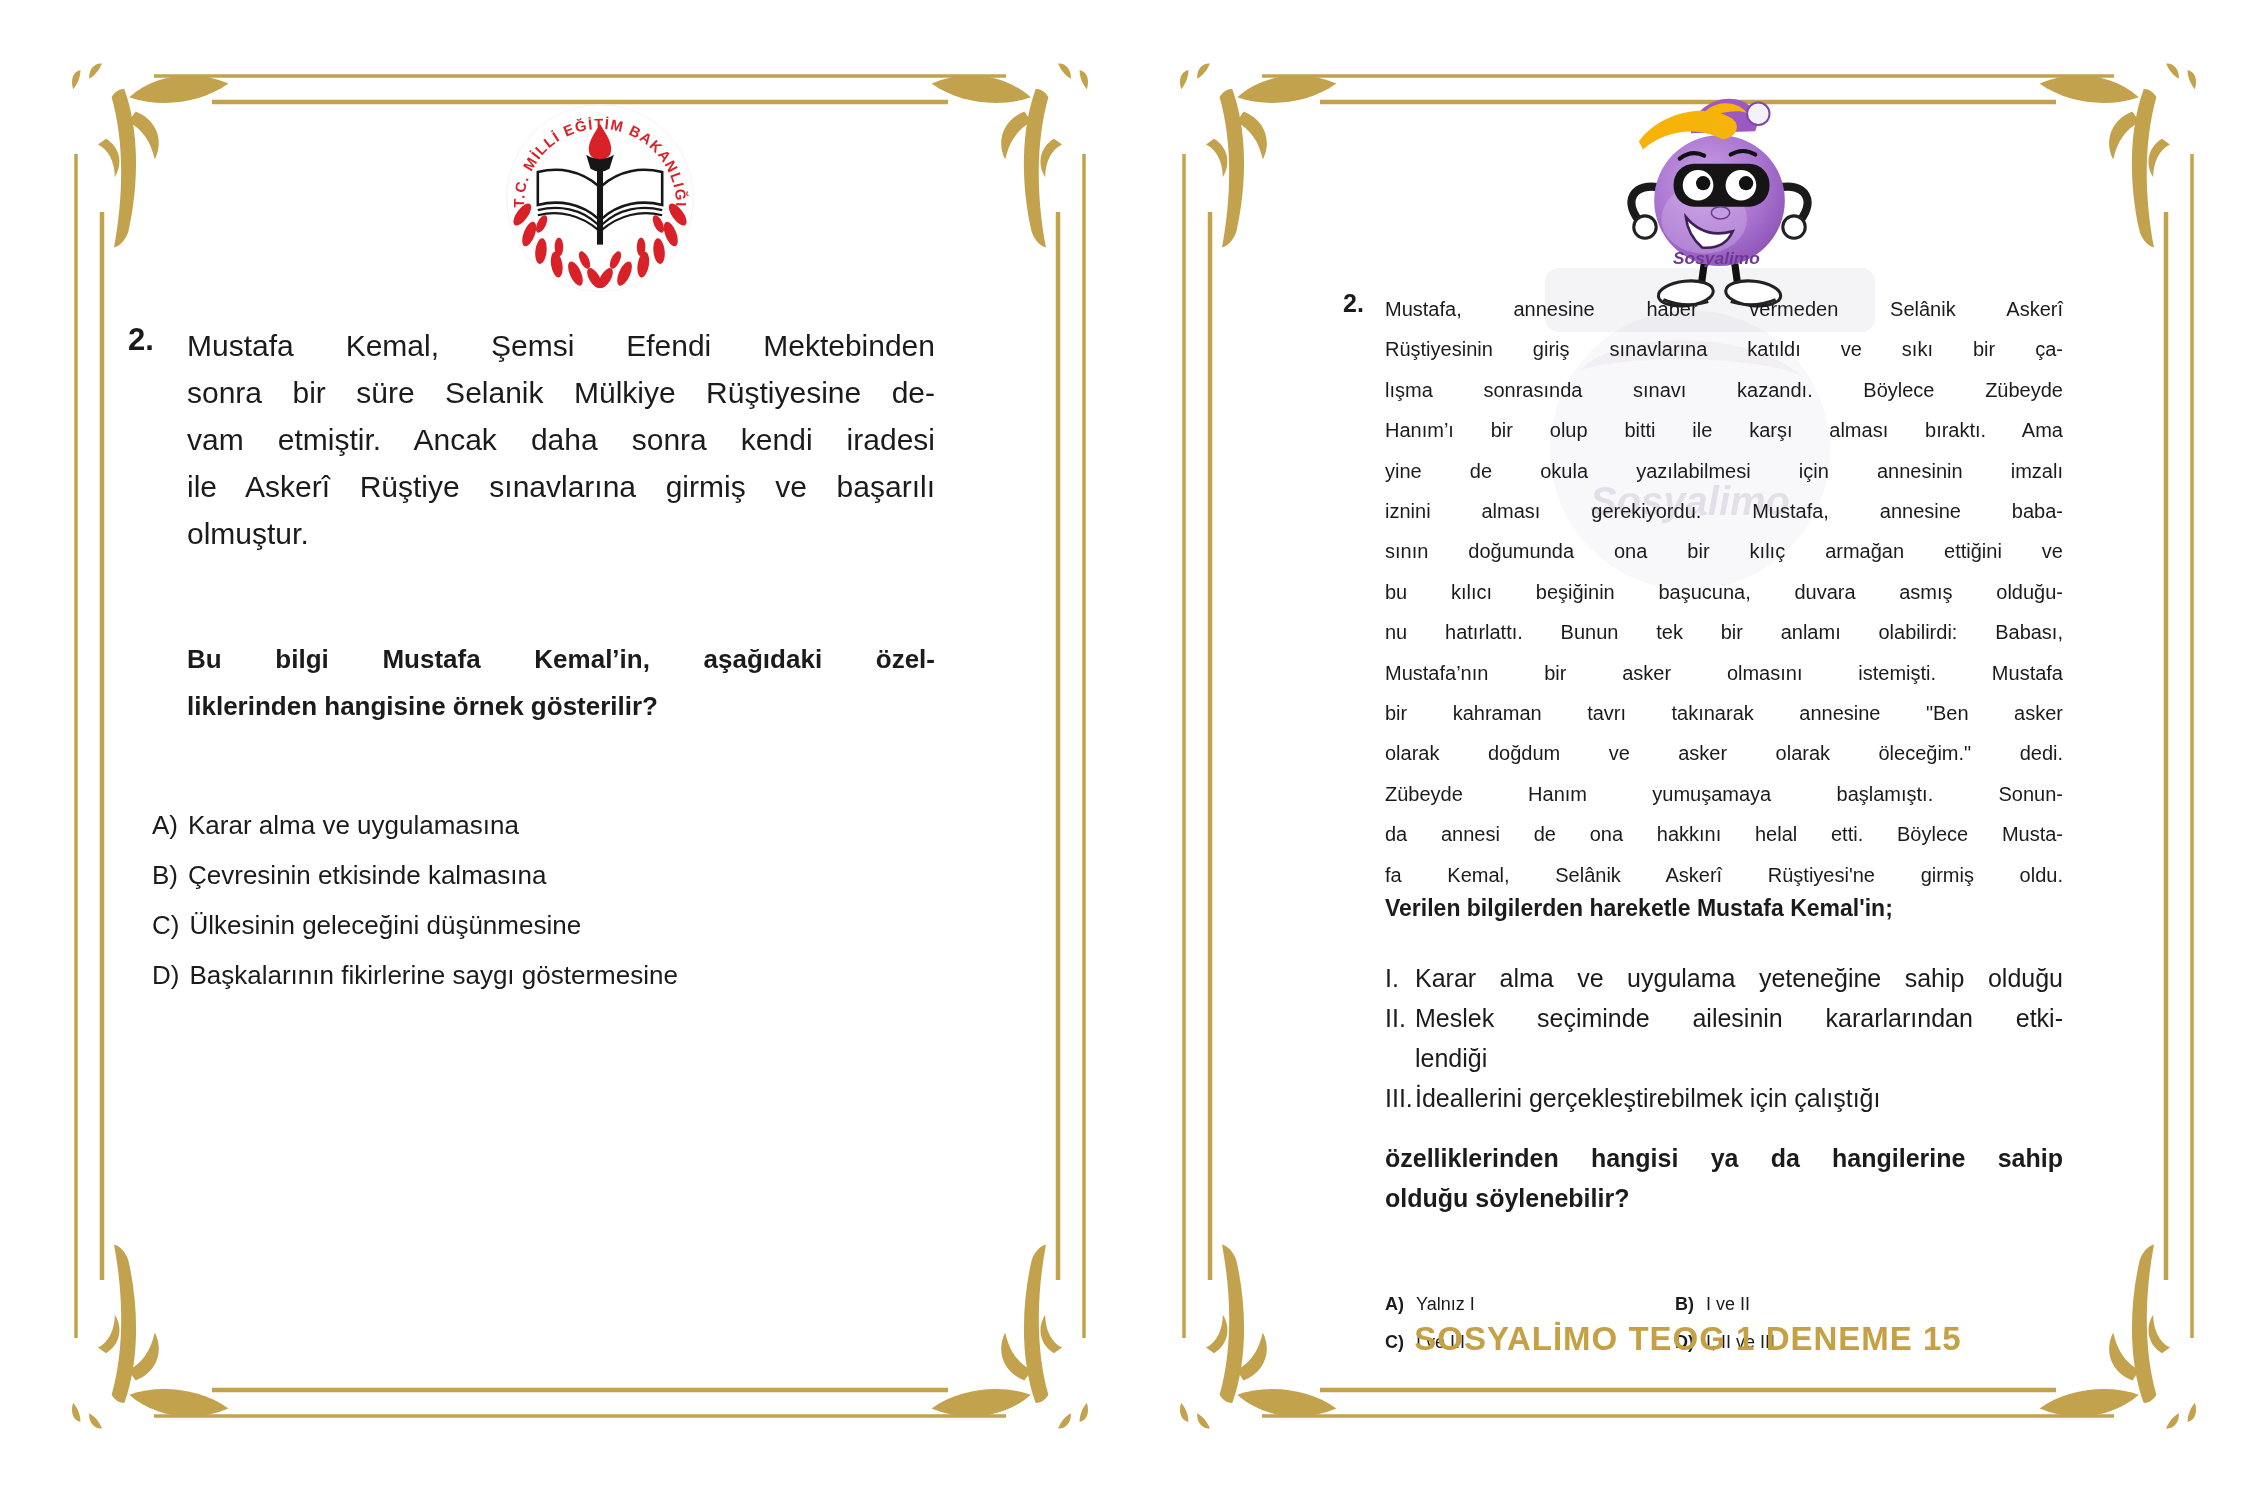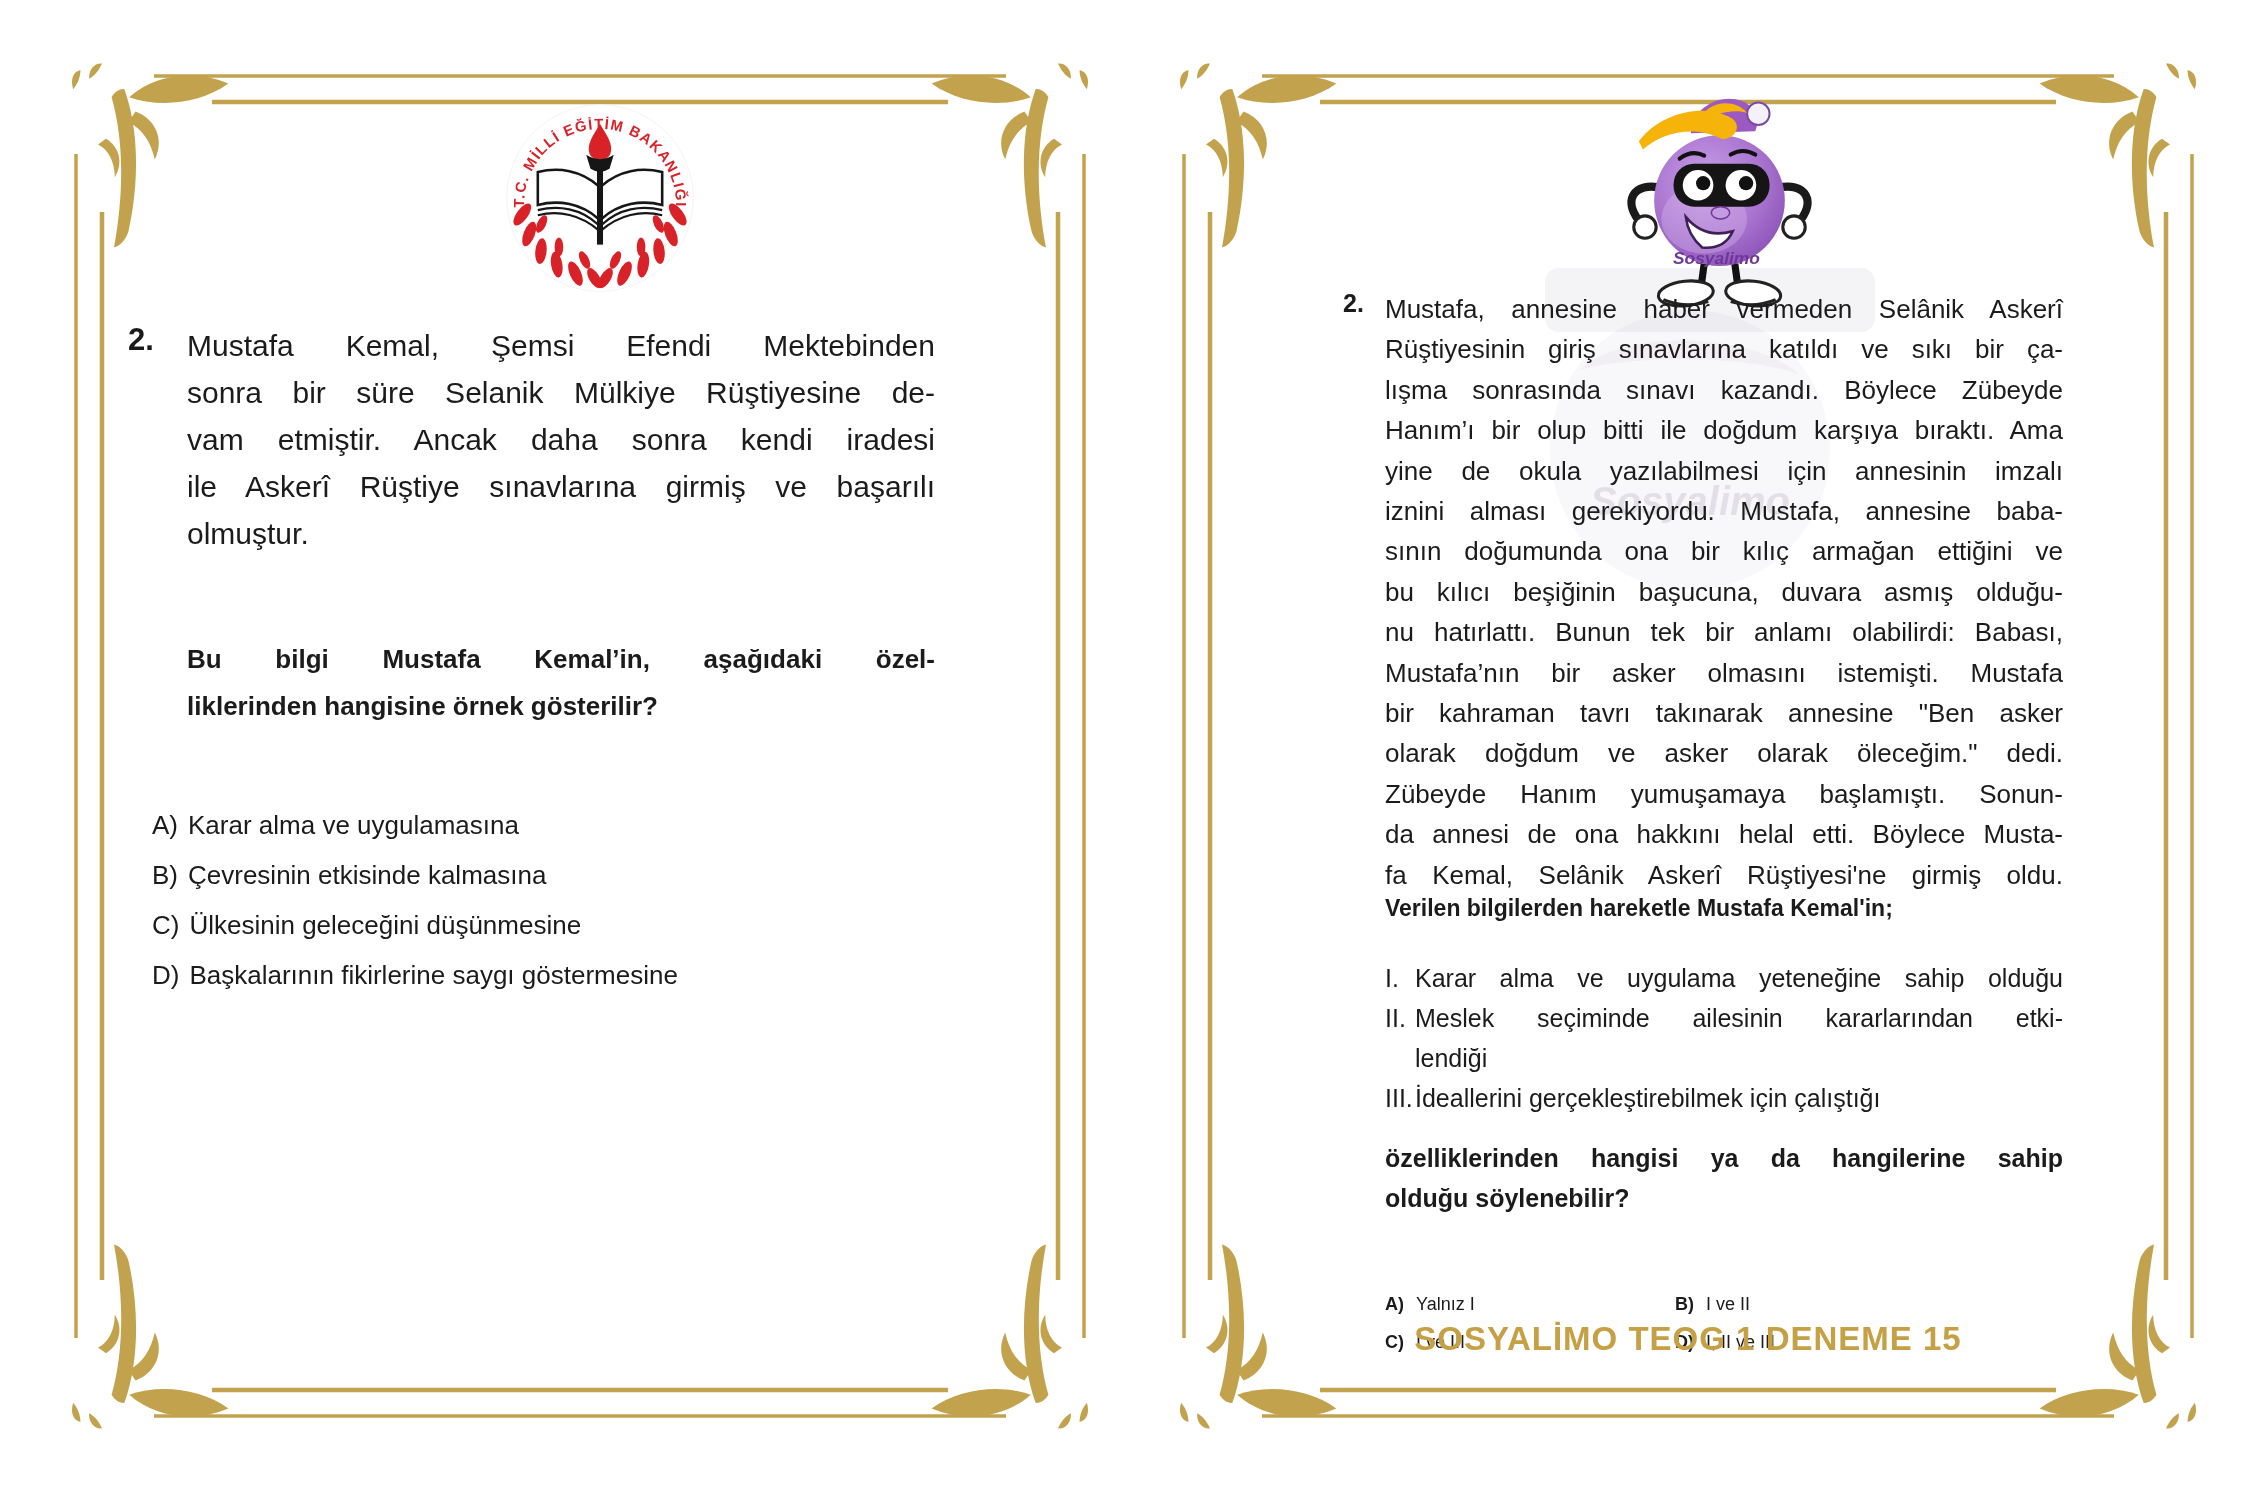--- a/index.html
+++ b/index.html
@@ -14,21 +14,21 @@
   .page-border{position:absolute;top:62px;width:1036px;height:1368px;pointer-events:none;}
   
   .lp-num{left:128px;top:322px;font-size:31px;font-weight:700;}
   .lp-par{left:187px;top:322px;width:748px;font-size:30px;line-height:47px;}
   .lp-bold{left:187px;top:636px;width:748px;font-size:26px;line-height:47px;font-weight:700;}
   .lp-opts{left:152px;top:800px;width:800px;font-size:26px;line-height:50px;}
   .jl{text-align:justify;text-align-last:justify;}
   .ll{text-align:right;text-align-last:left;}
   
   .rp-num{left:1343px;top:289px;font-size:25px;font-weight:700;}
-  .rp-par{left:1385px;top:289px;width:678px;font-size:26px;line-height:40.4px;}
+  .rp-par{left:1385px;top:289px;width:678px;font-size:20px;line-height:40.4px;}
   .rp-lead{left:1385px;top:888px;width:678px;font-size:23px;line-height:40px;font-weight:700;}
   .rp-items{left:1385px;top:958px;width:678px;font-size:25px;line-height:40px;}
   .item{position:relative;}
   .item .numeral{position:absolute;left:0;top:0;}
   .item .itxt{margin-left:30px;width:648px;}
   .rp-boldq{left:1385px;top:1138px;width:678px;font-size:25px;line-height:40px;font-weight:700;}
   .rp-opts{left:1385px;top:1285px;width:678px;font-size:18px;line-height:38px;}
   .optrow{height:38px;}
   .optcell{display:inline-block;vertical-align:top;}
   .optcell.c1{width:285px;}
@@ -268,21 +268,21 @@
 
   <text x="112" y="184" text-anchor="middle" font-size="17" font-style="italic" font-weight="700" fill="#6e3797">Sosyalimo</text>
 </svg>
 
 <div class="abs rp-num">2.</div>
 
 <div class="abs rp-par">
   <div class="jl">Mustafa, annesine haber vermeden Selânik Askerî</div>
   <div class="jl">Rüştiyesinin giriş sınavlarına katıldı ve sıkı bir ça-</div>
   <div class="jl">lışma sonrasında sınavı kazandı. Böylece Zübeyde</div>
-  <div class="jl">Hanım’ı bir olup bitti ile doğdum karşıya bıraktı. Ama</div>
+  <div class="jl">Hanım’ı bir olup bitti ile karşı alması bıraktı. Ama</div>
   <div class="jl">yine de okula yazılabilmesi için annesinin imzalı</div>
   <div class="jl">iznini alması gerekiyordu. Mustafa, annesine baba-</div>
   <div class="jl">sının doğumunda ona bir kılıç armağan ettiğini ve</div>
   <div class="jl">bu kılıcı beşiğinin başucuna, duvara asmış olduğu-</div>
   <div class="jl">nu hatırlattı. Bunun tek bir anlamı olabilirdi: Babası,</div>
   <div class="jl">Mustafa’nın bir asker olmasını istemişti. Mustafa</div>
   <div class="jl">bir kahraman tavrı takınarak annesine "Ben asker</div>
   <div class="jl">olarak doğdum ve asker olarak öleceğim." dedi.</div>
   <div class="jl">Zübeyde Hanım yumuşamaya başlamıştı. Sonun-</div>
   <div class="jl">da annesi de ona hakkını helal etti. Böylece Musta-</div>

